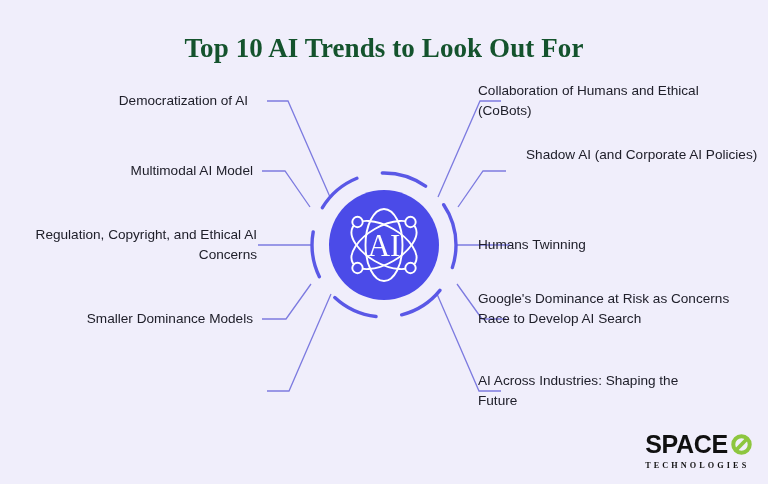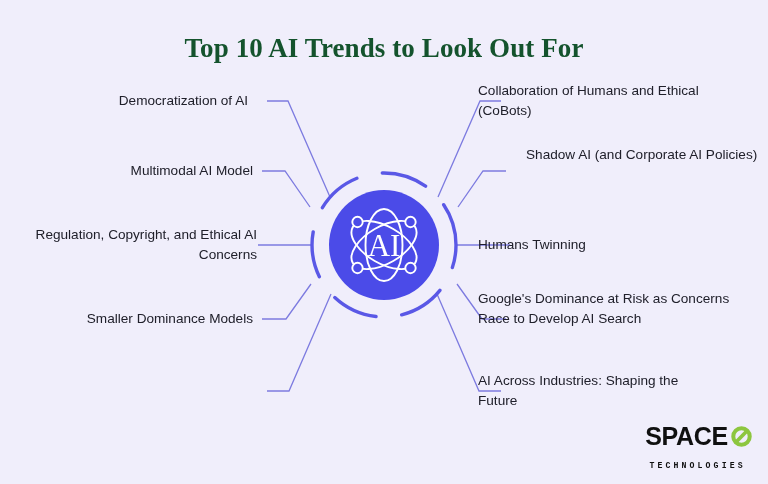--- a/index.html
+++ b/index.html
@@ -102,27 +102,27 @@
   }
 
   #logo-mark {
     width: 21px;
     height: 21px;
     position: relative;
     display: inline-block;
   }
 
   #logo-sub {
-    margin-top: 12px;
-    font-family: Liberation Mono, monospace;
+    margin-top: 4px;
+    font-family: Liberation Serif, serif;
     font-weight: bold;
     font-size: 8.2px;
     letter-spacing: 3.1px;
     color: #101010;
-    text-align: center;
+    text-align: left;
     padding-right: 2px;
   }
 </style>
 </head>
 <body>
 
 <div id="canvas">
 
   <div id="title">Top 10 AI Trends to Look Out For</div>
 

